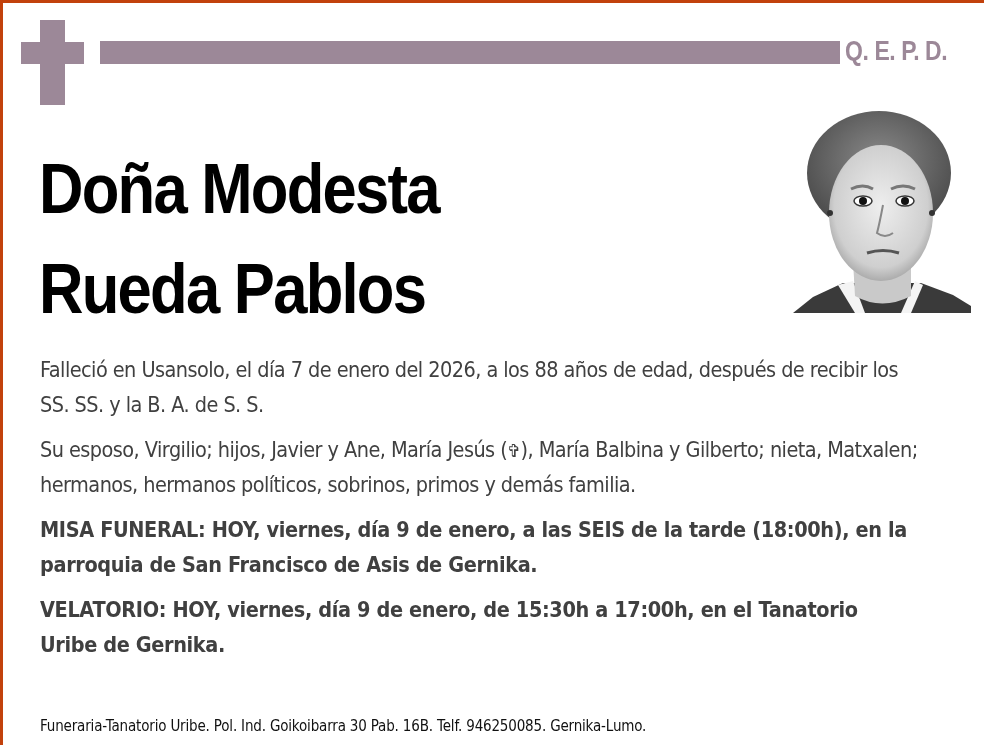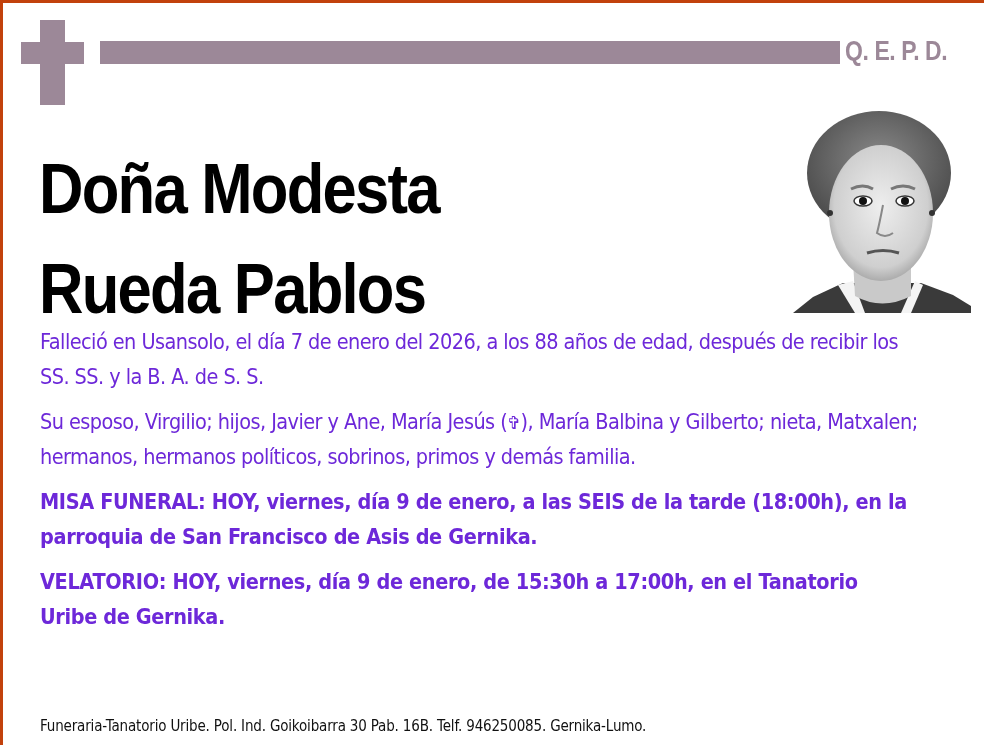--- a/index.html
+++ b/index.html
@@ -22,22 +22,22 @@
       font-family: "Liberation Sans", sans-serif; font-weight: bold;
       font-size: 70px; line-height: 100px; color: #000; letter-spacing: -2px;
       transform: scaleX(0.88); transform-origin: left top; white-space: nowrap;
     }
     .name .line { display: block; height: 100px; }
     .photo {
       position: absolute; left: 790px; top: 98px; width: 178px; height: 212px;
       overflow: hidden; background: #fff;
     }
     .body-text {
-      position: absolute; left: 37px; top: 322px; width: 920px;
-      font-family: "DejaVu Sans", sans-serif; color: #6d28d9;
+      position: absolute; left: 37px; top: 350px; width: 920px;
+      font-family: "DejaVu Sans", sans-serif; color: #404040;
     }
     .para { font-size: 21px; line-height: 35px; margin: 0 0 10px 0; letter-spacing: -0.6px;
       transform: scaleX(0.92); transform-origin: left top; width: 1000px; }
     .para.bold { font-weight: bold; letter-spacing: -0.4px; }
     .footer {
       position: absolute; left: 37px; top: 712px;
       font-family: "DejaVu Sans", sans-serif; font-size: 15px; line-height: 22px; color: #111;
       transform: scaleX(0.9); transform-origin: left top; white-space: nowrap; letter-spacing: -0.2px;
     }
   </style>

